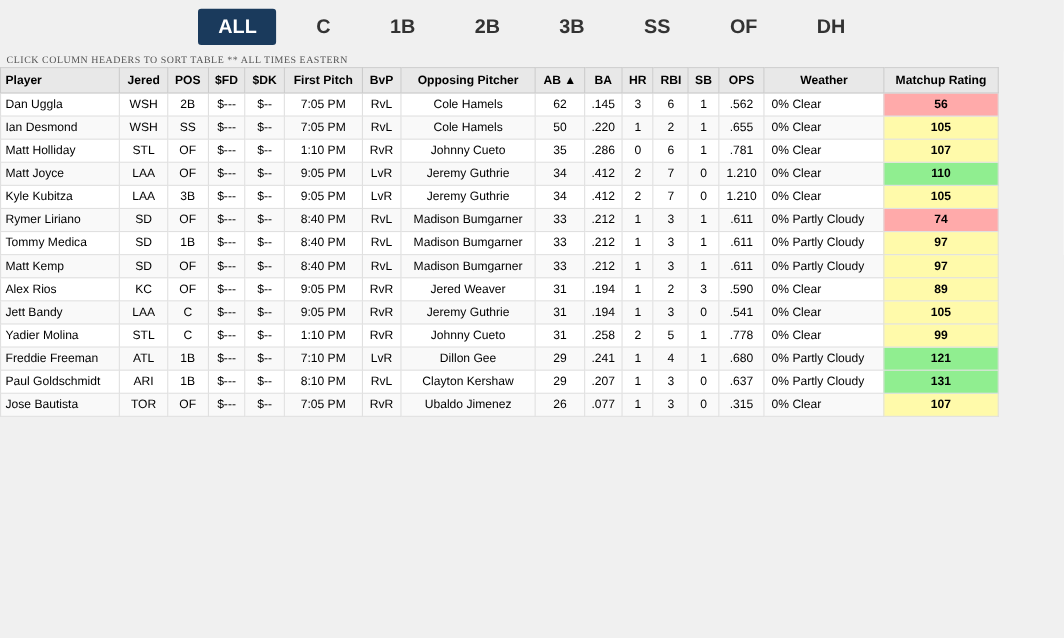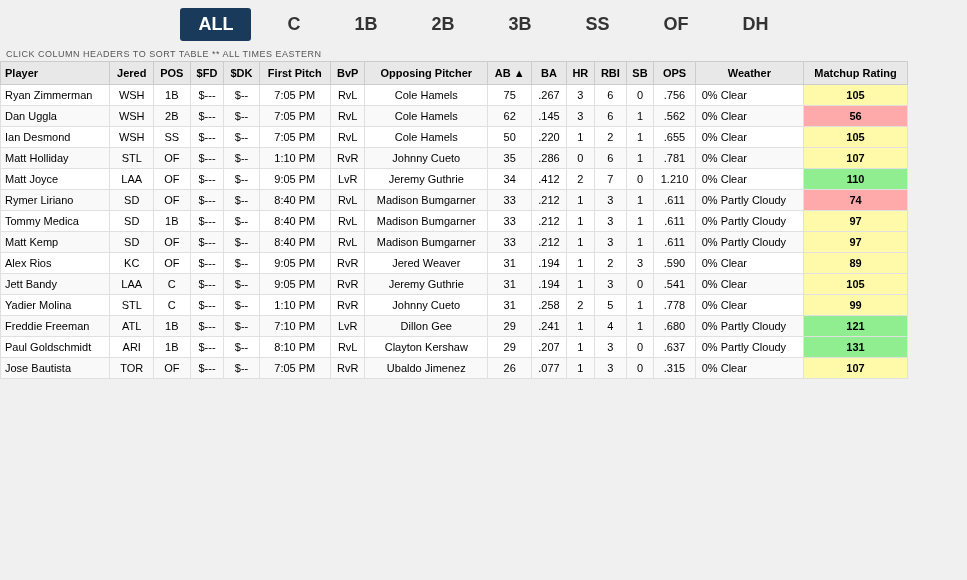--- a/index.html
+++ b/index.html
@@ -29,20 +29,21 @@
     .nav-btn.active {
       background: #1a3a5c;
       color: white;
       border-radius: 3px;
     }
     .subtitle {
       font-size: 9px;
       color: #555;
       padding: 2px 6px 2px 6px;
       letter-spacing: 0.5px;
+      font-family: Liberation Serif, serif;
     }
     table {
       width: 908px;
       border-collapse: collapse;
       background: white;
     }
     thead tr {
       background: #e8e8e8;
     }
     thead th {
@@ -109,38 +110,20 @@
       <th>BA</th>
       <th>HR</th>
       <th>RBI</th>
       <th>SB</th>
       <th>OPS</th>
       <th>Weather</th>
       <th>Matchup Rating</th>
     </tr>
   </thead>
   <tbody id="table-body">
-  <tr>
-    <td class="left">Ryan Zimmerman</td>
-    <td>WSH</td>
-    <td>1B</td>
-    <td>$---</td>
-    <td>$--</td>
-    <td>7:05 PM</td>
-    <td>RvL</td>
-    <td>Cole Hamels</td>
-    <td>75</td>
-    <td>.267</td>
-    <td>3</td>
-    <td>6</td>
-    <td>0</td>
-    <td>.756</td>
-    <td class="weather-cell">0% Clear</td>
-    <td class="rating-cell rating-yellow">105</td>
-  </tr>
       <tr>
     <td class="left">Dan Uggla</td>
     <td>WSH</td>
     <td>2B</td>
     <td>$---</td>
     <td>$--</td>
     <td>7:05 PM</td>
     <td>RvL</td>
     <td>Cole Hamels</td>
     <td>62</td>
@@ -200,20 +183,38 @@
     <td>34</td>
     <td>.412</td>
     <td>2</td>
     <td>7</td>
     <td>0</td>
     <td>1.210</td>
     <td class="weather-cell">0% Clear</td>
     <td class="rating-cell rating-green">110</td>
   </tr>
       <tr>
+    <td class="left">Kyle Kubitza</td>
+    <td>LAA</td>
+    <td>3B</td>
+    <td>$---</td>
+    <td>$--</td>
+    <td>9:05 PM</td>
+    <td>LvR</td>
+    <td>Jeremy Guthrie</td>
+    <td>34</td>
+    <td>.412</td>
+    <td>2</td>
+    <td>7</td>
+    <td>0</td>
+    <td>1.210</td>
+    <td class="weather-cell">0% Clear</td>
+    <td class="rating-cell rating-yellow">105</td>
+  </tr>
+      <tr>
     <td class="left">Rymer Liriano</td>
     <td>SD</td>
     <td>OF</td>
     <td>$---</td>
     <td>$--</td>
     <td>8:40 PM</td>
     <td>RvL</td>
     <td>Madison Bumgarner</td>
     <td>33</td>
     <td>.212</td>

